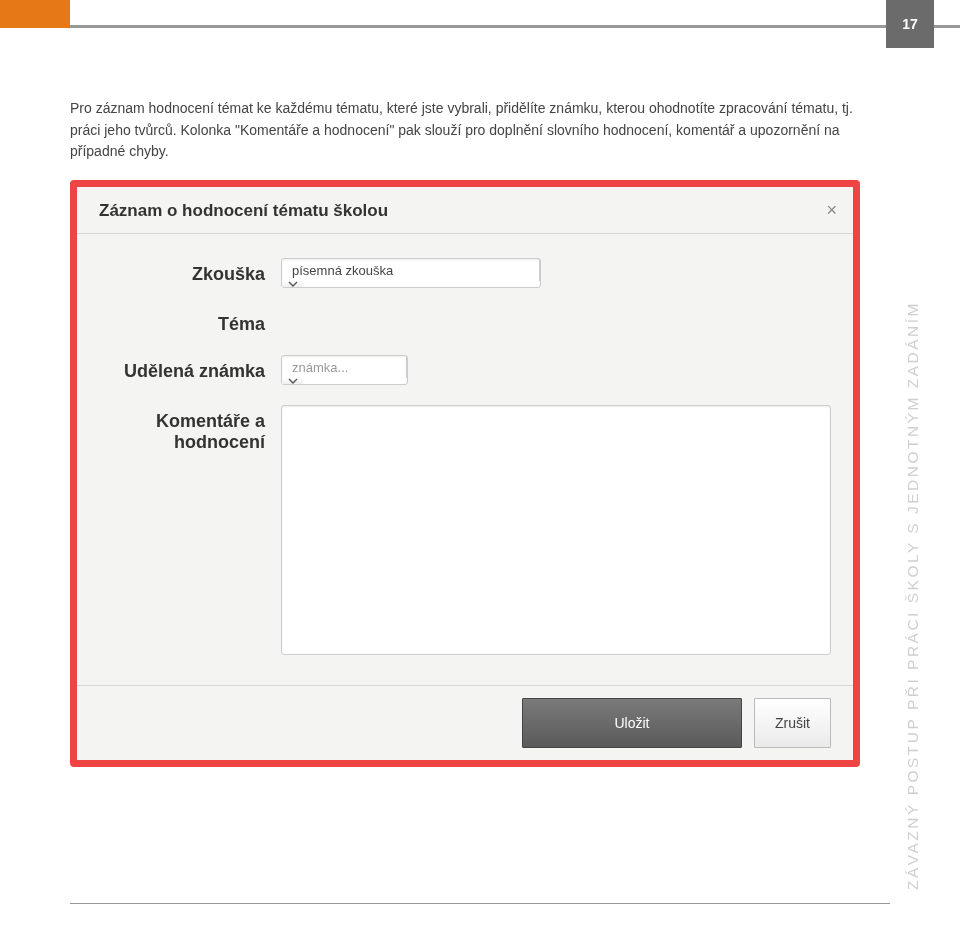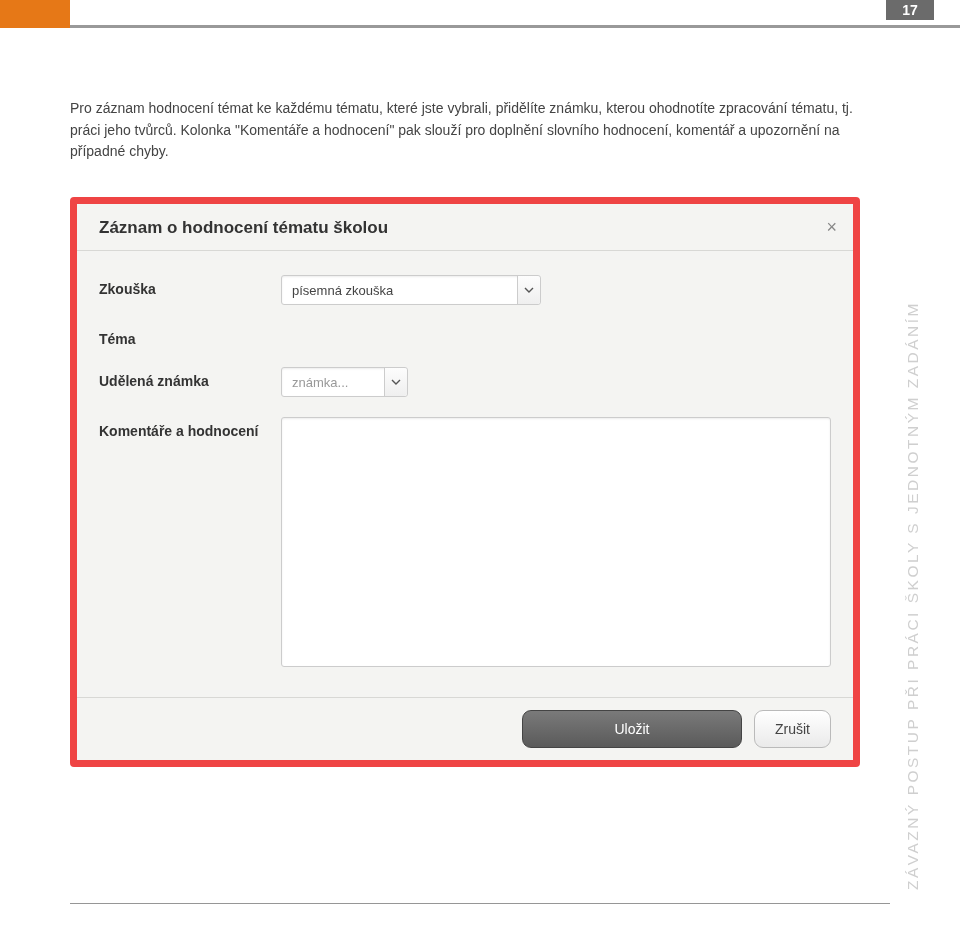--- a/index.html
+++ b/index.html
@@ -26,37 +26,37 @@
       top: 0;
       width: 70px;
       height: 28px;
       background: #e67817;
     }
     .page-number-badge {
       position: absolute;
       right: 26px;
       top: 0;
       width: 48px;
-      height: 20px;
+      height: 48px;
       background: #6b6b6b;
       color: #fff;
       font-size: 14px;
       font-weight: bold;
       display: flex;
       align-items: center;
       justify-content: center;
     }
     .content {
       padding: 70px 100px 0 70px;
     }
     .body-text {
       font-size: 14px;
       line-height: 1.55;
       color: #444;
-      margin-bottom: 34px;
+      margin-bottom: 17px;
     }
     .form-container {
       background: #f4f4f2;
       border: 7px solid #ef4444;
       border-radius: 4px;
       padding: 0;
       margin-top: 8px;
     }
     .form-header {
       padding: 14px 22px 12px 22px;
@@ -81,39 +81,40 @@
     .form-body {
       padding: 24px 22px 10px 22px;
     }
     .form-row {
       display: flex;
       align-items: flex-start;
       margin-bottom: 20px;
     }
     .form-label {
       width: 182px;
-      text-align: left;
+      text-align: right;
       padding-right: 16px;
-      font-size: 14px;
+      font-size: 18px;
       font-weight: bold;
       color: #333;
       padding-top: 6px;
       flex-shrink: 0;
     }
     .form-control {
       flex: 1;
     }
     .select-wrap {
       display: inline-flex;
       align-items: stretch;
       background: #fff;
       border: 1px solid #ccc;
       border-radius: 3px;
       height: 30px;
       box-shadow: inset 0 1px 2px rgba(0,0,0,0.08);
+      flex-direction: column;
     }
     .select-wrap.w-large { width: 260px; }
     .select-wrap.w-small { width: 127px; }
     .select-text {
       flex: 1;
       padding: 0 10px;
       display: flex;
       align-items: center;
       font-size: 13px;
       color: #444;
@@ -143,24 +144,24 @@
       border-top: 1px solid #d8d8d5;
       padding: 12px 22px;
       display: flex;
       justify-content: flex-end;
       gap: 12px;
       background: #f4f4f2;
       border-bottom-left-radius: 4px;
       border-bottom-right-radius: 4px;
     }
     .btn {
-      height: 38px;
+      height: 50px;
       padding: 0 26px;
       font-size: 14px;
-      border-radius: 9px;
+      border-radius: 1px;
       border: 1px solid;
       cursor: pointer;
       display: flex;
       align-items: center;
       justify-content: center;
     }
     .btn-primary {
       background: linear-gradient(#7a7a7a, #5a5a5a);
       border-color: #444;
       color: #fff;

